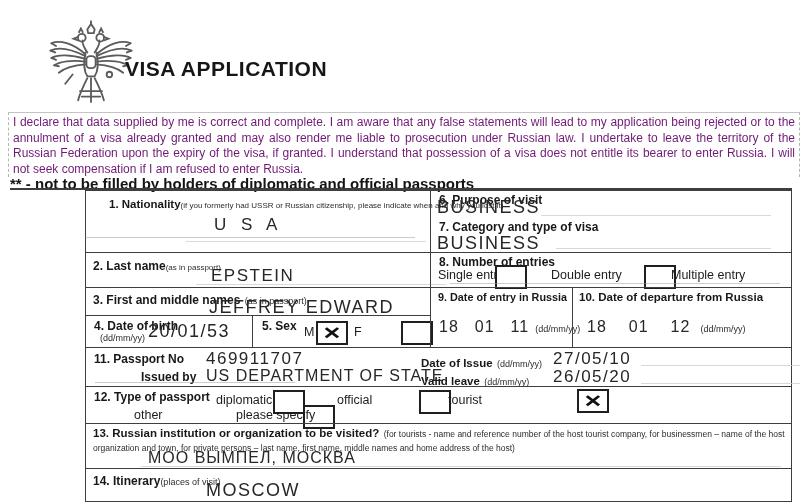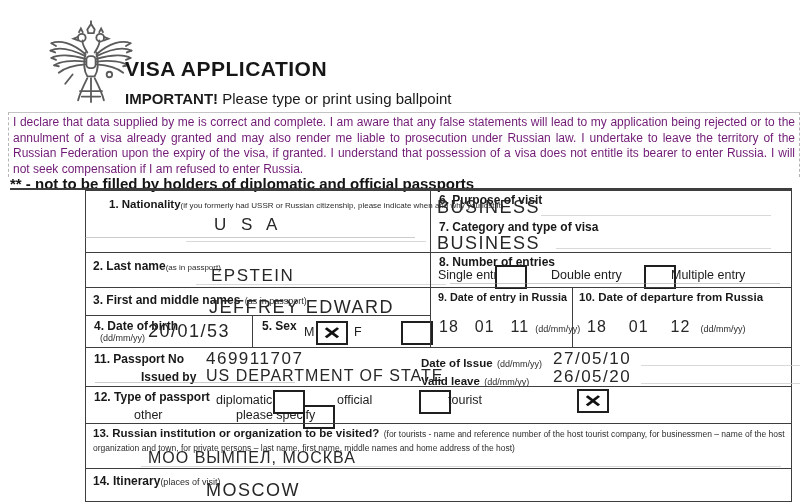--- a/index.html
+++ b/index.html
@@ -74,23 +74,20 @@
         <path d="M50 62 L50 88"></path>
         <path d="M54 62 C58 70 62 78 64 86"></path>
         <path d="M38 76 L62 76 M40 82 L60 82"></path>
         <circle cx="70" cy="58" r="3"></circle>
         <path d="M30 58 L22 68"></path>
       </g>
     </svg>
   </div>
 
   <div class="abs title" style="left:125px;top:57px;">VISA APPLICATION</div>
-  <div class="abs important" style="left:125px;top:90px;">
-    <b>IMPORTANT!</b><span> Please type or print using ballpoint</span>
-  </div>
 
   <div class="abs decl" style="left:8px;top:112px;width:782px;height:62px;">I declare that data supplied by me is correct and complete. I am aware that any false statements will lead to my application being rejected or to the annulment of a visa already granted and may also render me liable to prosecution under Russian law. I undertake to leave the territory of the Russian Federation upon the expiry of the visa, if granted. I understand that possession of a visa does not entitle its bearer to enter Russia. I will not seek compensation if I am refused to enter Russia.</div>
   <div class="abs footnote" style="left:10px;top:175px;">** - not to be filled by holders of diplomatic and official passports</div>
   <div class="abs" style="left:10px;top:188px;width:782px;height:1.6px;background:#3e3e3e;"></div>
 
   <div class="cell" style="left:85px;top:190px;width:345px;height:62px;">
     <div class="abs" style="left:23px;top:3px;white-space:nowrap;">
       <span class="lbl" style="font-size:11.5px;">1. Nationality</span><span class="hint">(if you formerly had USSR or Russian citizenship, please indicate when and why you lost it)</span>
     </div>
     <div class="abs val" style="left:128px;top:24px;letter-spacing:5px;">U S A</div>

